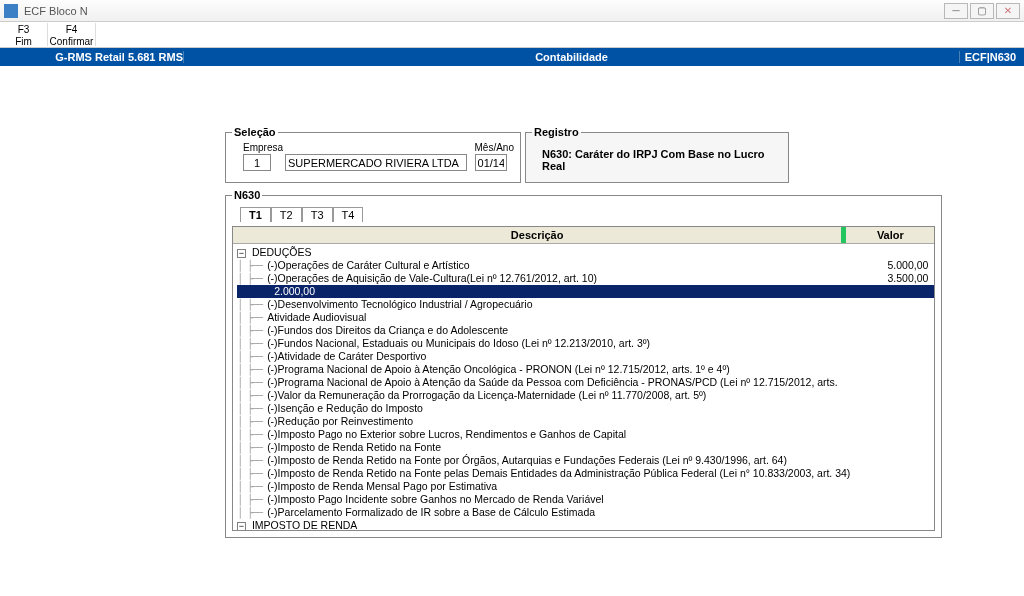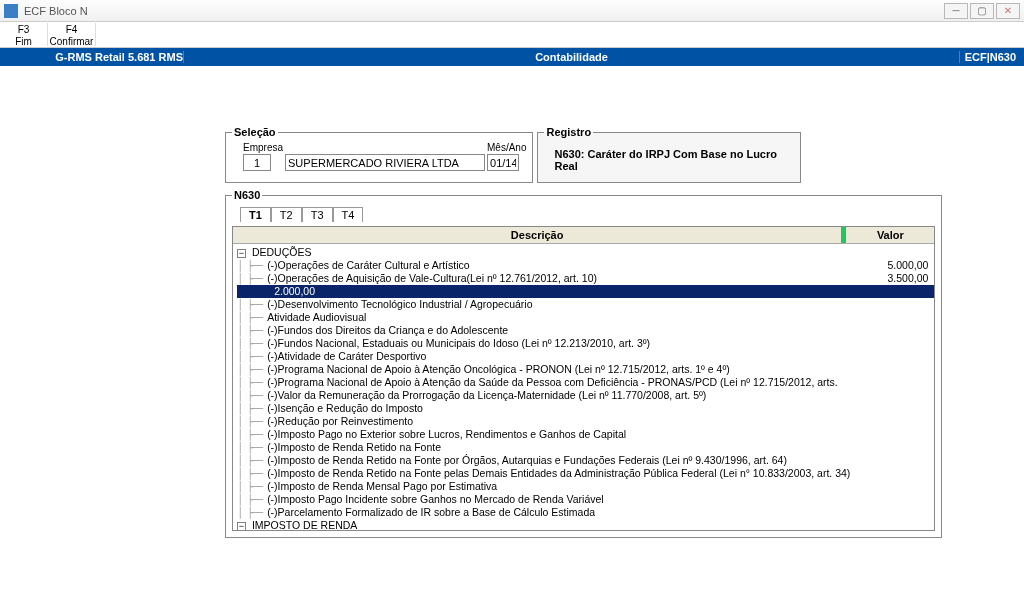--- a/index.html
+++ b/index.html
@@ -27,21 +27,21 @@
   
   fieldset { border: 1px solid #888; padding: 4px 6px 6px 6px; position: relative; }
   fieldset > legend { font-size: 11px; font-weight: bold; padding: 0 2px; }
   
   .sel { width: 296px; }
   .sel-row { display: flex; align-items: flex-end; gap: 2px; padding-left: 11px; }
   .sel-col { display: flex; flex-direction: column; }
   .sel-col label { font-size: 10px; margin-bottom: 1px; }
   .sel-col input { height: 17px; font-size: 11px; border: 1px solid #888; background: #fff; padding: 0 2px; }
   .inp-emp { width: 28px; text-align: center; }
-  .inp-nome { width: 200px; }
+  .inp-nome { width: 182px; }
   .inp-mes { width: 32px; text-align: center; }
   
   .reg { width: 264px; background: #f6f6f6; }
   .reg .txt { font-weight: bold; font-size: 11px; padding: 6px 4px 4px 10px; }
   
   .n630 { margin-left: 205px; width: 564px; }
   .n630 > legend { font-weight: bold; }
   
   .tabs { margin: 2px 0 4px 8px; display: flex; }
   .tab { border: 1px solid #999; border-bottom: none; padding: 1px 8px; font-size: 11px; margin-right: 0px; background: #fff; cursor: pointer; }

